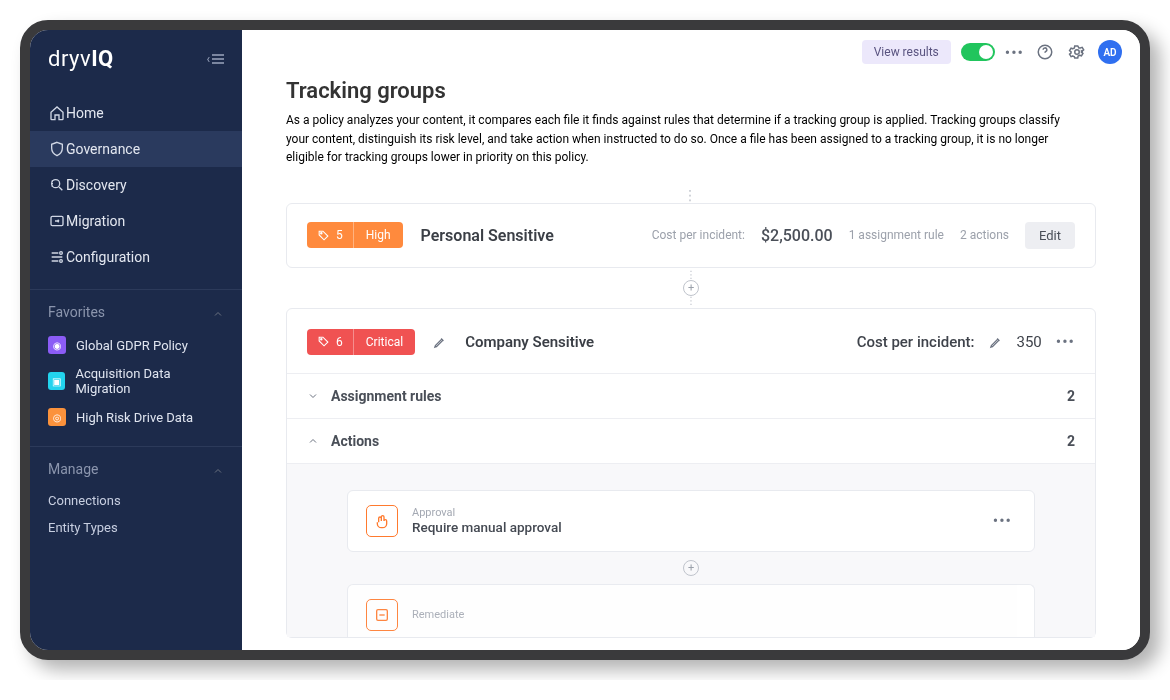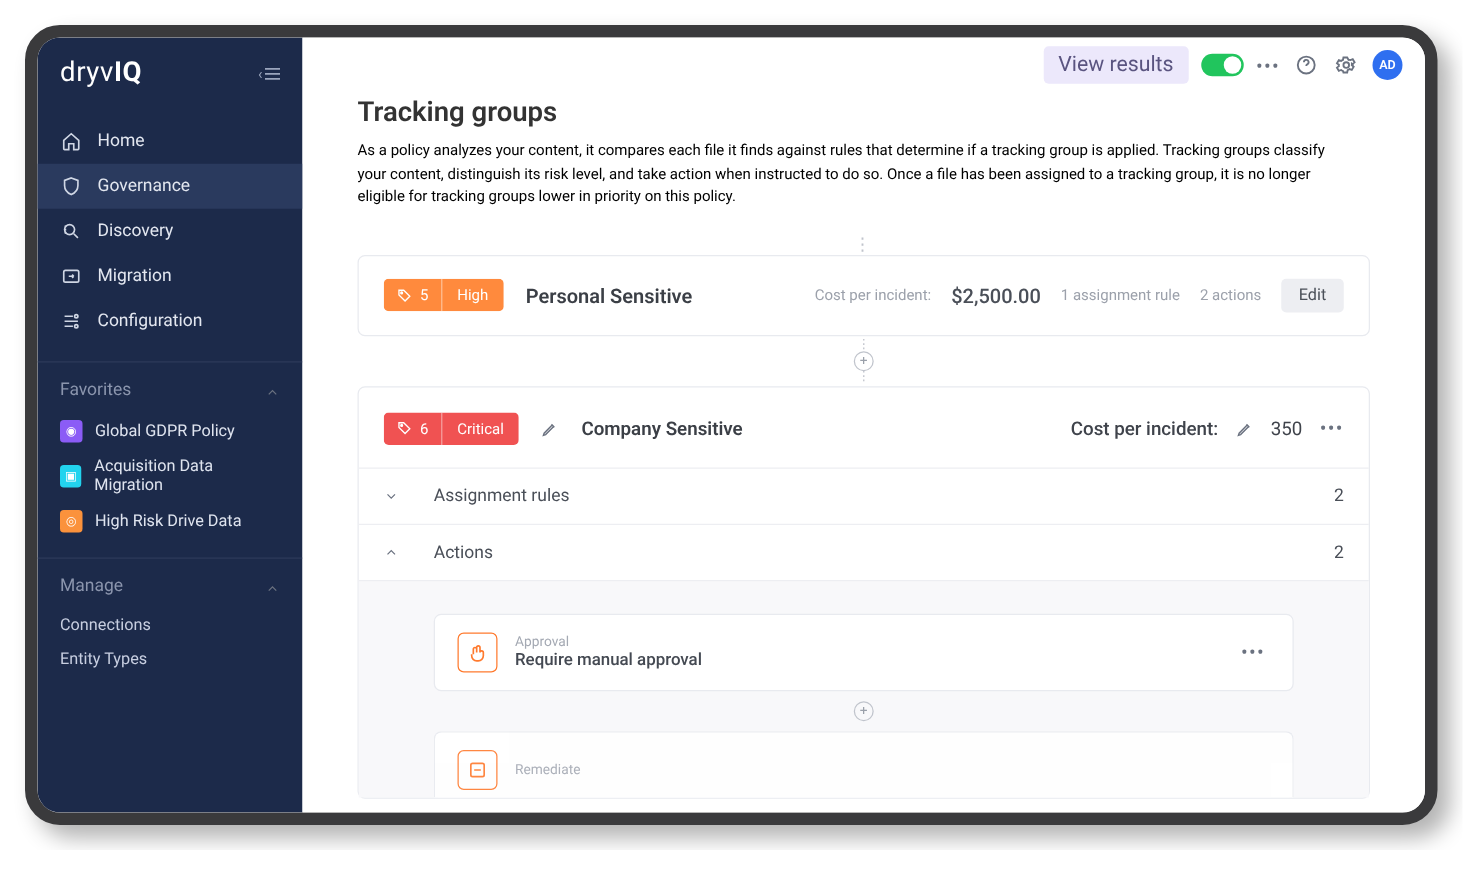--- a/index.html
+++ b/index.html
@@ -25,21 +25,21 @@
   }
   .sidebar-top {
     display: flex; align-items: center; justify-content: space-between;
     padding: 16px 18px 10px 18px;
   }
   .logo { font-size: 22px; font-weight: 400; color: #fff; letter-spacing: .5px;}
   .logo .iq { font-weight: 700; }
   .collapse-btn { color: #9aa5bd; font-size: 12px; display:flex; align-items:center; gap:2px;}
   .nav { margin-top: 14px; }
   .nav-item {
-    display: flex; align-items: center; gap: 12px;
+    display: flex; align-items: center; 
     padding: 9px 18px;
     font-size: 14px;
     cursor: pointer;
     color: #e3e7f0;
   }
   .nav-item.active { background: #2a3a5e; }
   .nav-icon { width: 18px; height: 18px; display:flex; align-items:center; justify-content:center; color:#cfd6e4;}
   .sidebar-divider { border: none; border-top: 1px solid #2c3a5a; margin: 14px 0; }
   .section-header {
     display:flex; justify-content:space-between; align-items:flex-end;
@@ -49,21 +49,21 @@
   .fav-item { display:flex; align-items:center; gap:10px; padding:6px 18px; font-size:13px; color:#dfe4ef; cursor:pointer;}
   .fav-icon { width:18px; height:18px; border-radius:3px; display:flex; align-items:center; justify-content:center; font-size:10px; color:#fff;}
   .manage-item { padding:6px 18px; font-size:13px; color:#c7cee0; cursor:pointer;}
   
   .main { flex:1; display:flex; flex-direction:column; background:#fff; overflow:hidden;}
   .topbar {
     height:44px; display:flex; align-items:center; justify-content:flex-end;
     gap:10px; padding: 0 18px;
   }
   .view-results {
-    background:#ece8fb; color:#5a5480; font-size:17px;
+    background:#ece8fb; color:#5a5480; font-size:12px;
     padding:5px 12px; border-radius:4px; border:none; cursor:pointer;
   }
   .toggle {
     width:34px; height:18px; border-radius:9px; background:#21c55d;
     position:relative; cursor:pointer;
   }
   .toggle .knob { position:absolute; right:2px; top:2px; width:14px; height:14px; background:#fff; border-radius:50%;}
   .icon-btn { width:22px; height:22px; display:flex; align-items:center; justify-content:center; color:#6b7280; cursor:pointer; }
   .more-dots { font-size:16px; letter-spacing:1px; color:#6b7280; cursor:pointer;}
   .avatar { width:24px; height:24px; border-radius:50%; background:#2f6ff0; color:#fff; font-size:10px; font-weight:600; display:flex; align-items:center; justify-content:center;}
@@ -103,22 +103,22 @@
     display:flex; align-items:center; padding:20px 20px 18px 20px; gap:18px;
   }
   .edit-icon { width:14px; height:14px; color:#6b7280;}
   .exp-title { font-size:15px; font-weight:600; color:#3b3f46; }
   .exp-right { margin-left:auto; display:flex; align-items:center; gap:14px;}
   .cost-label { font-size:15px; color:#3f434b; font-weight:500;}
   .cost-num { font-size:15px; color:#3f434b;}
   
   .subsection {
     border-top:1px solid #edeef2; padding:14px 20px;
-    display:flex; align-items:center; gap:28px;
-    font-size:14px; color:#4a4f58;
+    display:flex; align-items:center; gap:12px;
+    font-size:14px; color:#4a4f58;font-weight:bold;
   }
   .sub-count { margin-left:auto; font-size:14px; color:#4a4f58;}
   .chev { width:12px; height:12px; color:#6b7280;}
   .actions-body {
     background:#f8f8fa; border-top:1px solid #edeef2;
     padding: 26px 60px 0 60px;
   }
   .action-card {
     background:#fff; border:1px solid #e8eaef; border-radius:6px;
     padding:14px 18px; display:flex; align-items:center; gap:14px;

